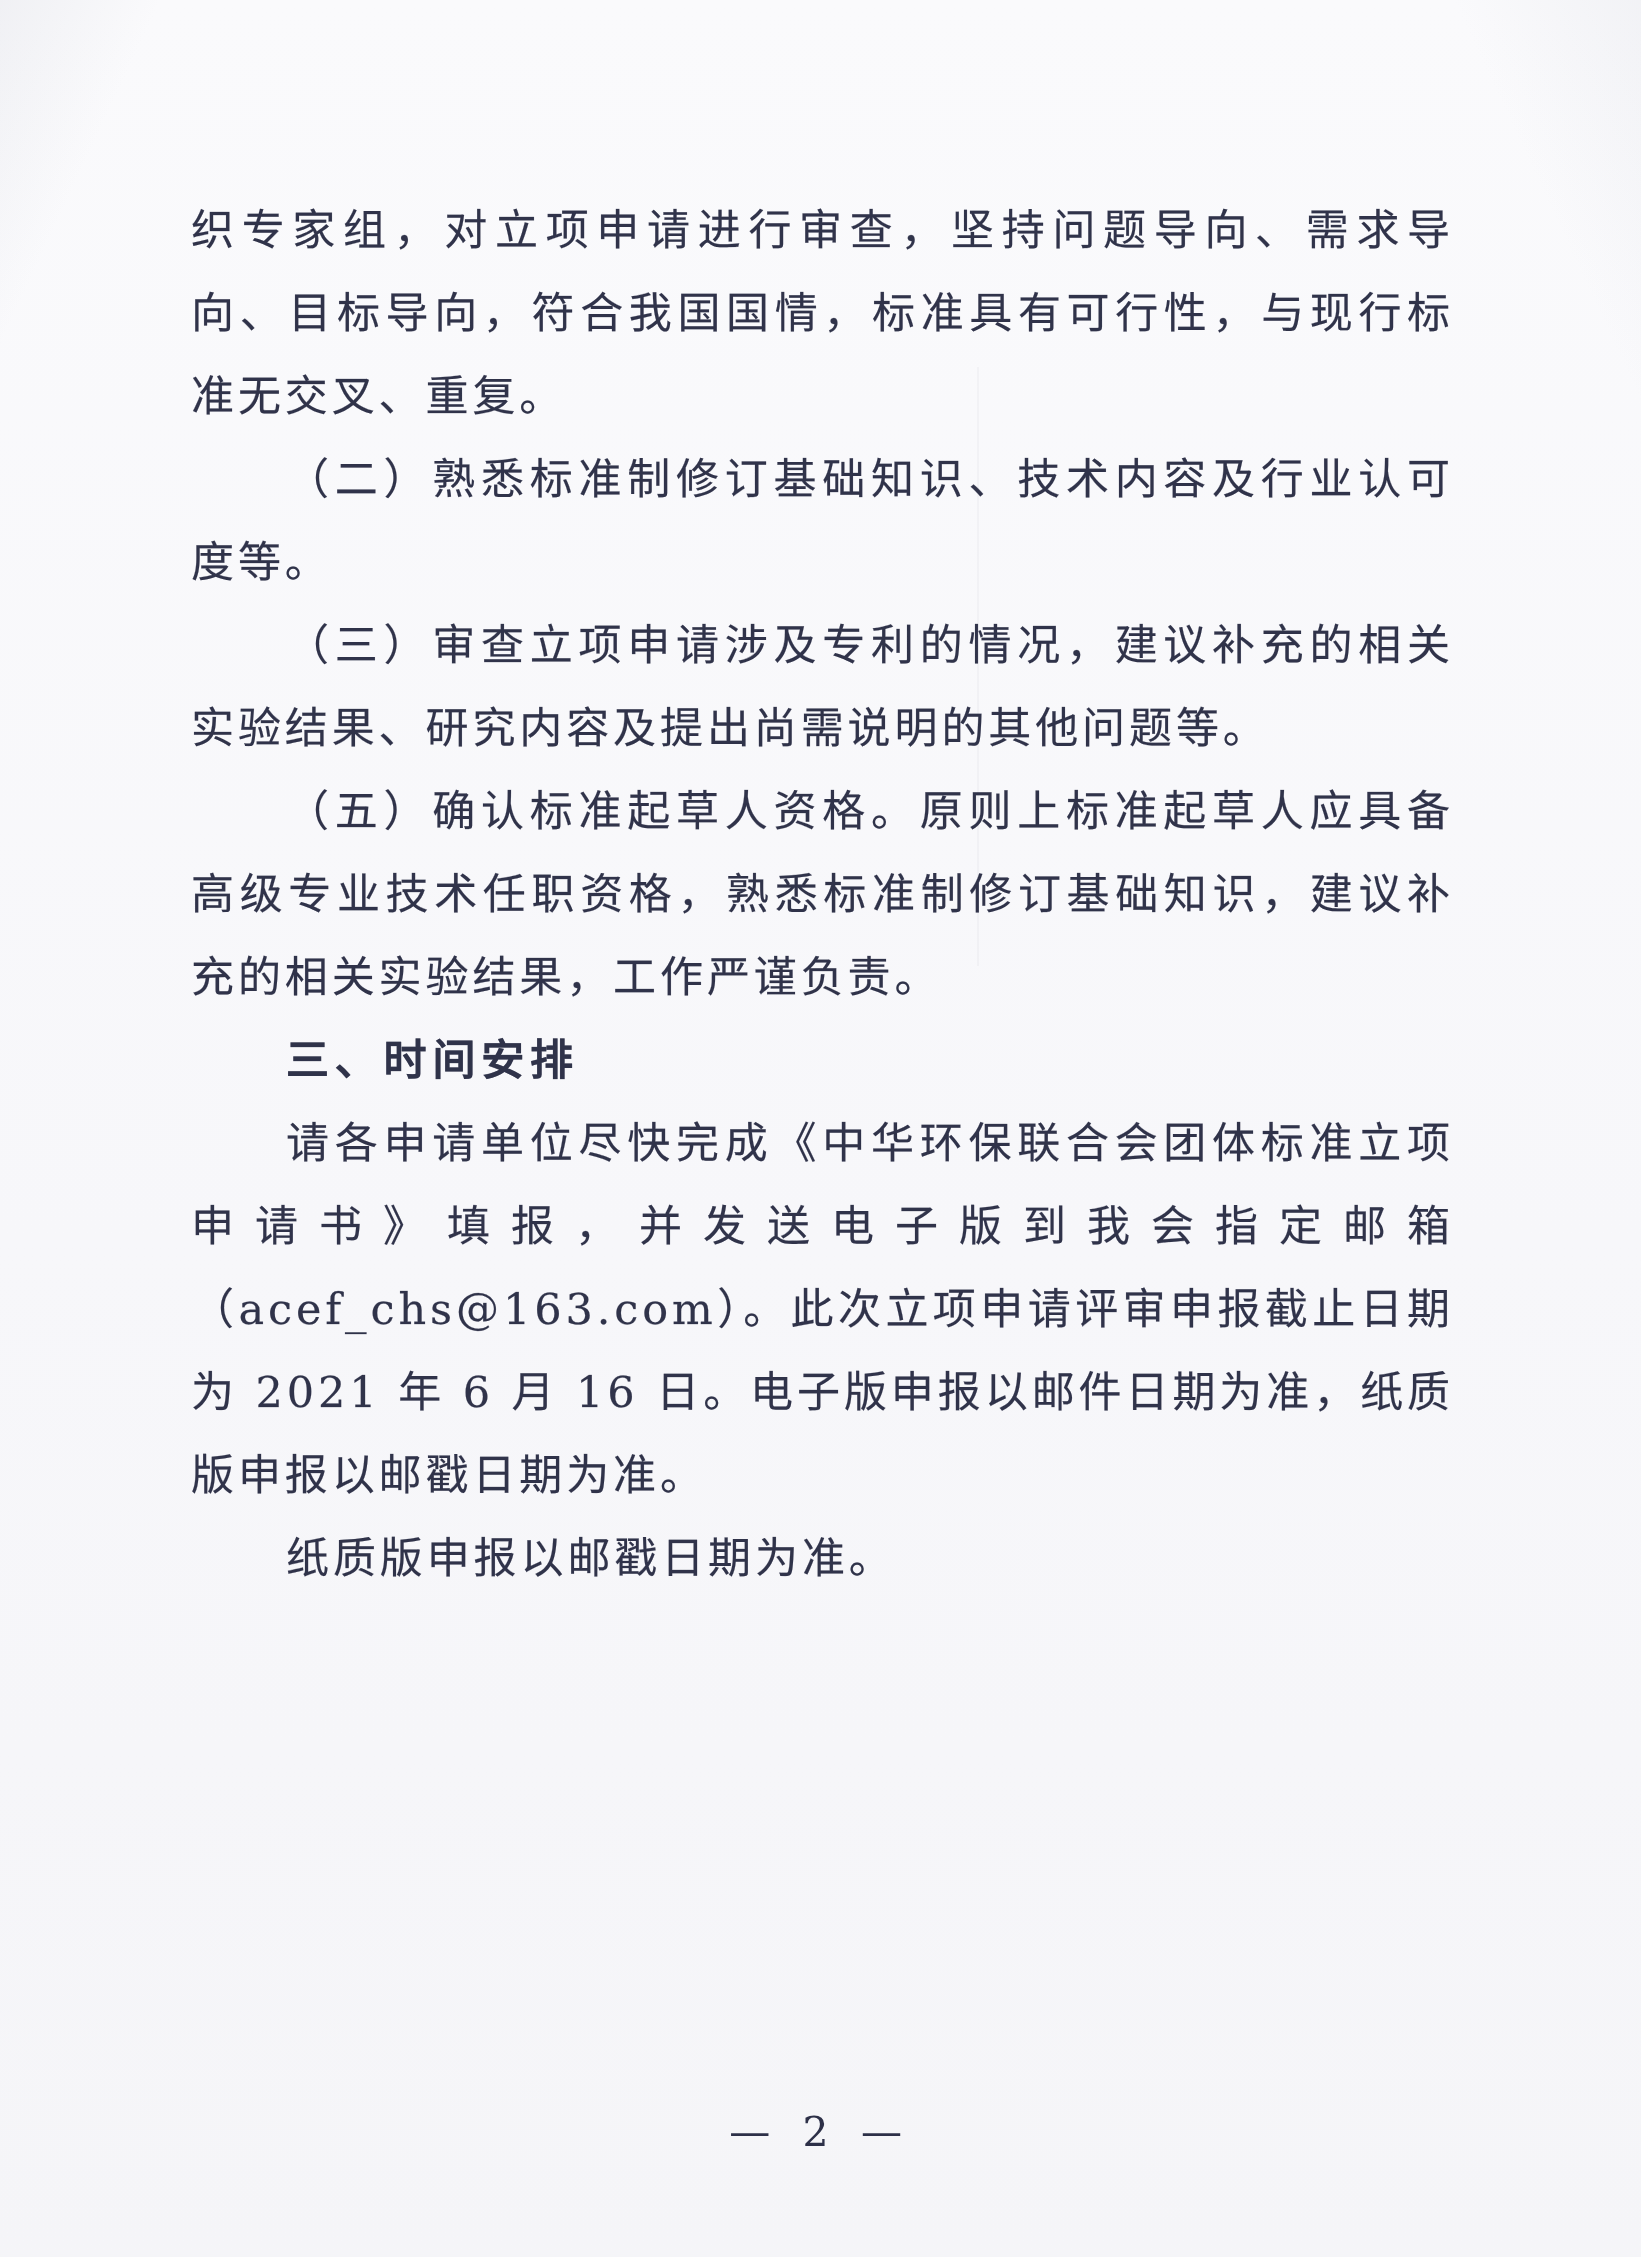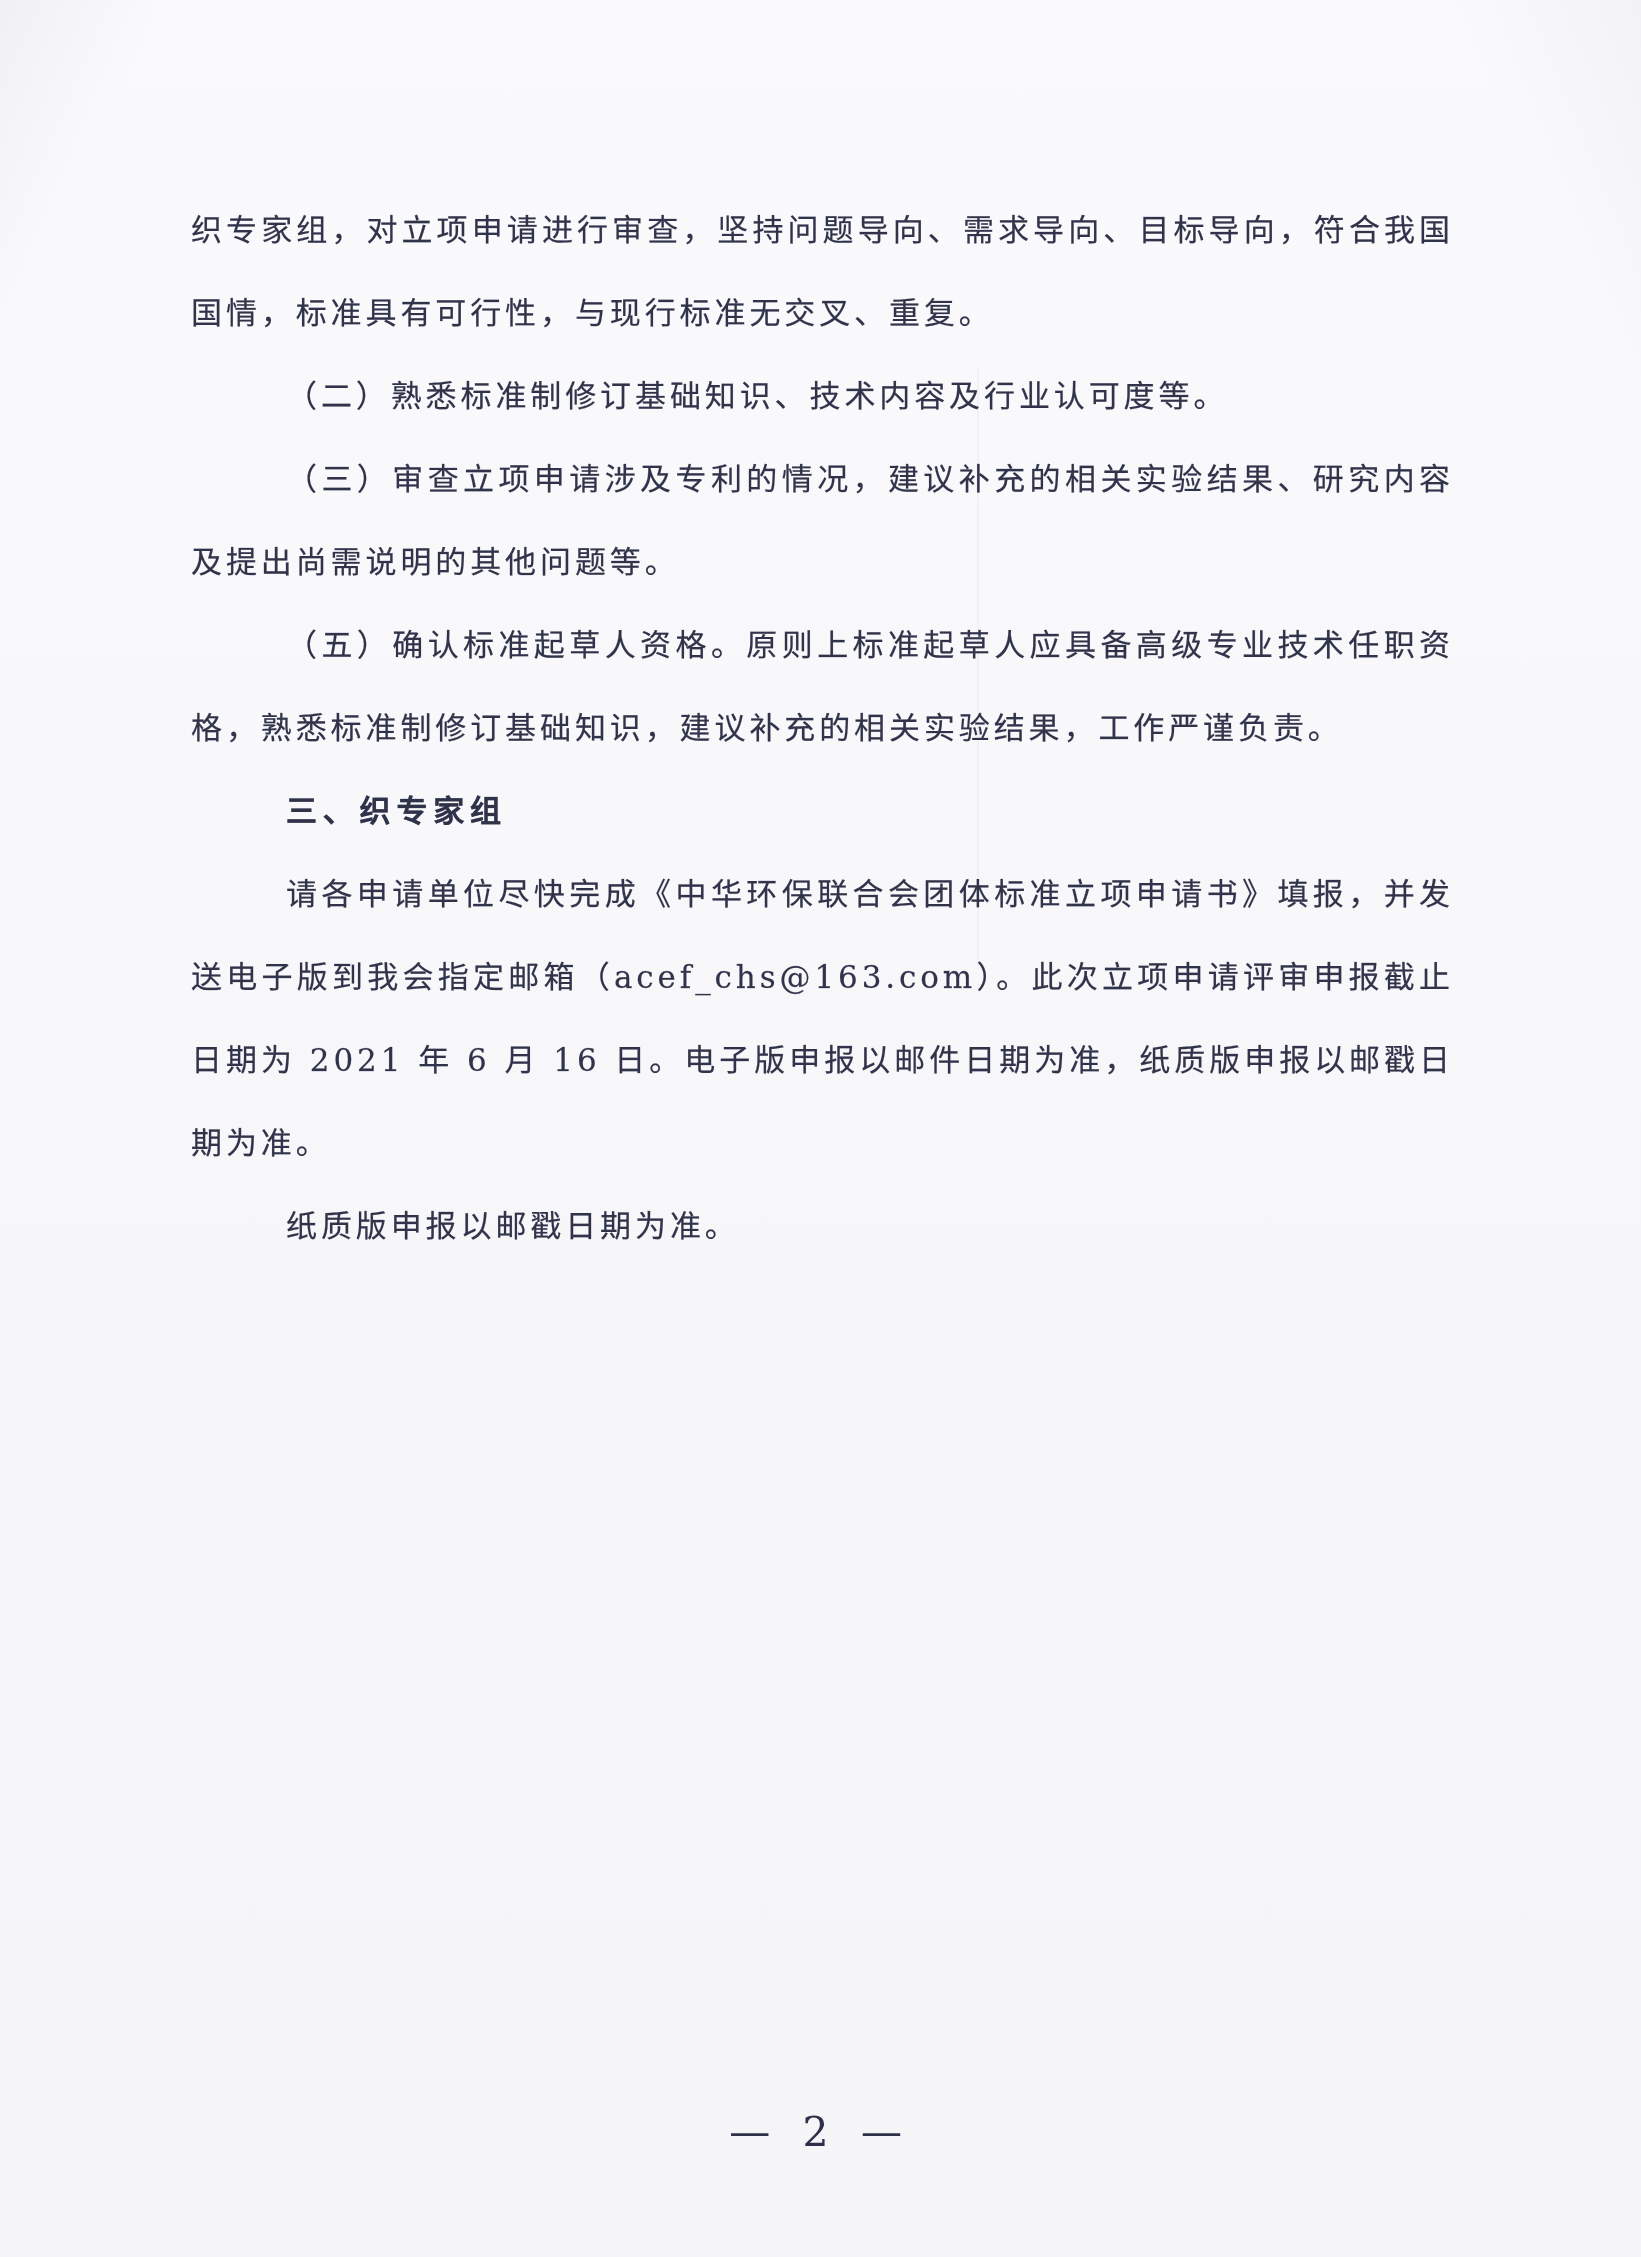--- a/index.html
+++ b/index.html
@@ -28,21 +28,21 @@
     background: rgba(70, 80, 110, 0.04);
   }
   .text-block {
     position: absolute;
     top: 189px;
     left: 191px;
     width: 1263px;
   }
   .para {
     margin: 0;
-    font-size: 31px;
+    font-size: 43px;
     line-height: 83px;
     letter-spacing: 3.9px;
     text-align: justify;
     color: #30334a;
     -webkit-text-stroke: 0.3px rgba(48, 51, 74, 0.55);
   }
   .para.indent {
     text-indent: 95px;
   }
   .para.heading {
@@ -66,19 +66,19 @@
 </head>
 <body>
 
 <div class="scan-crease"></div>
 
 <div class="text-block">
   <p class="para">织专家组，对立项申请进行审查，坚持问题导向、需求导向、目标导向，符合我国国情，标准具有可行性，与现行标准无交叉、重复。</p>
   <p class="para indent">（二）熟悉标准制修订基础知识、技术内容及行业认可度等。</p>
   <p class="para indent">（三）审查立项申请涉及专利的情况，建议补充的相关实验结果、研究内容及提出尚需说明的其他问题等。</p>
   <p class="para indent">（五）确认标准起草人资格。原则上标准起草人应具备高级专业技术任职资格，熟悉标准制修订基础知识，建议补充的相关实验结果，工作严谨负责。</p>
-  <p class="para indent heading">三、织专家组</p>
+  <p class="para indent heading">三、时间安排</p>
   <p class="para indent">请各申请单位尽快完成《中华环保联合会团体标准立项申请书》填报，并发送电子版到我会指定邮箱（acef_chs@163.com）。此次立项申请评审申报截止日期为 2021 年 6 月 16 日。电子版申报以邮件日期为准，纸质版申报以邮戳日期为准。</p>
   <p class="para indent">纸质版申报以邮戳日期为准。</p>
 </div>
 
 <div class="page-footer">— 2 —</div>
 
 
 </body></html>

